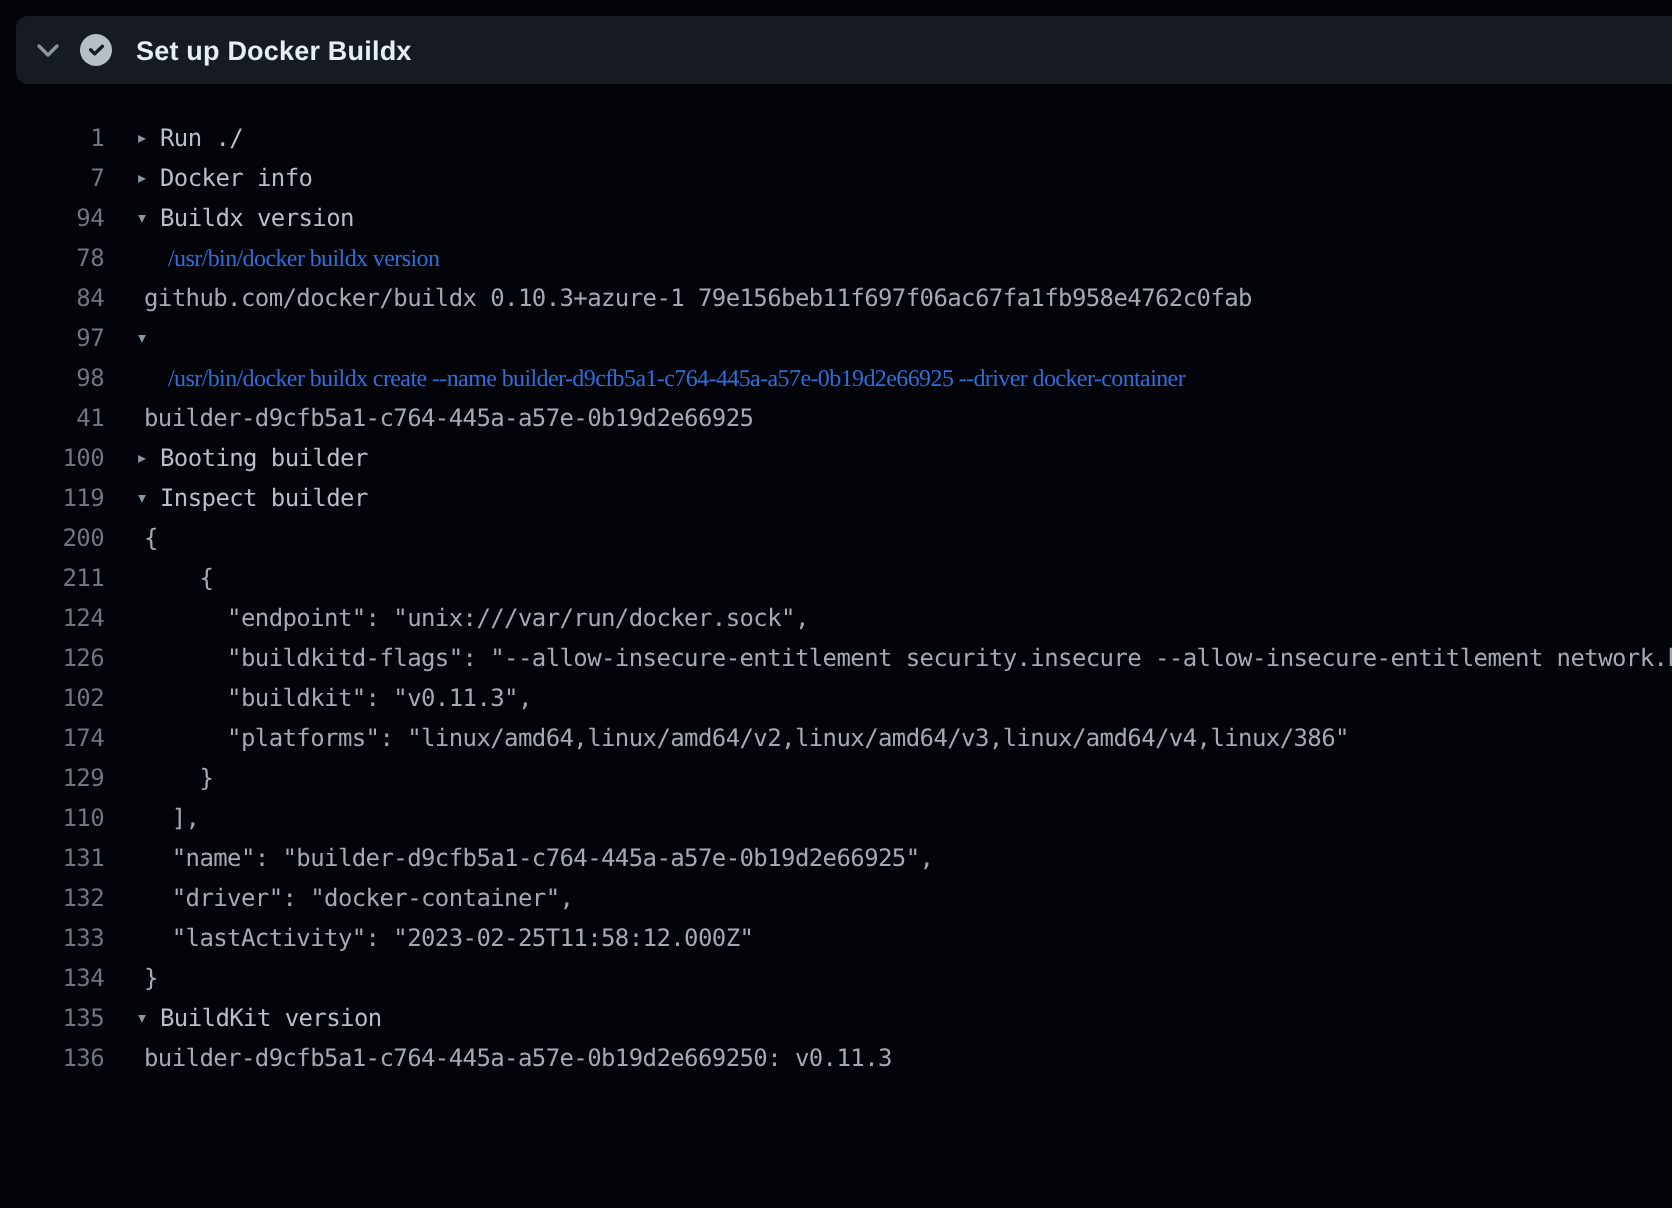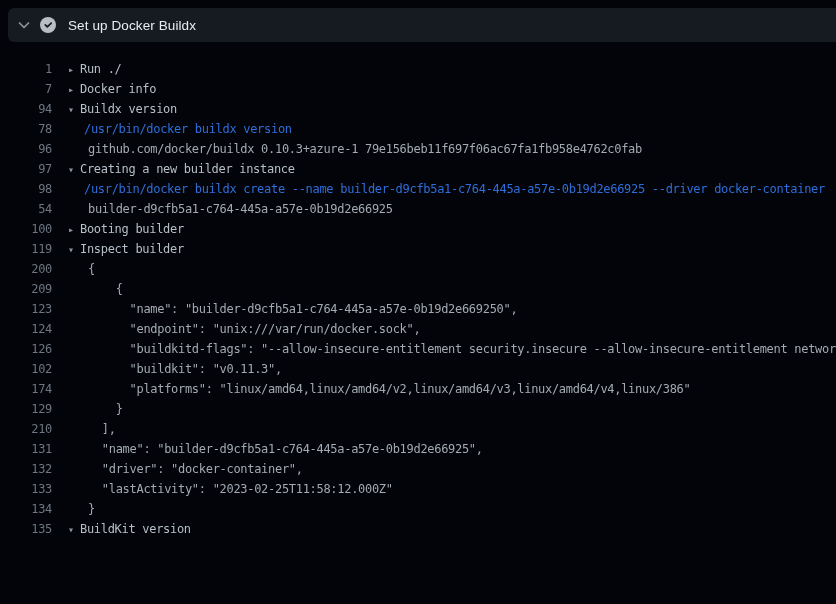--- a/index.html
+++ b/index.html
@@ -40,21 +40,21 @@
   }
   .status-icon {
     width: 16px; height: 16px;
     margin-left: 8px;
     flex: none;
   }
   .step-title {
     margin-left: 12px;
     color: var(--title-fg);
     font-size: 13.5px;
-    font-weight: 400;
+    font-weight: 700;
     letter-spacing: 0.1px;
     white-space: nowrap;
   }
   .log {
     position: absolute;
     top: 59px; left: 0; right: 0;
     font-family: "DejaVu Sans Mono", "Liberation Mono", monospace;
     font-size: 12px;
     letter-spacing: -0.3px;
     overflow: hidden;
@@ -85,23 +85,24 @@
   .arrow {
     display: inline-block;
     width: 12px;
     font-size: 10px;
     color: #8d96a0;
     flex: none;
   }
   .row.command .content {
     padding-left: 32px;
     color: var(--command-fg);
+    font-family: Liberation Serif, serif;
   }
   .row.output .content {
-    padding-left: 36px;
+    padding-left: 20px;
     color: var(--output-fg);
   }
 </style>
 </head>
 <body>
 
 <div class="step-header">
   <span class="chevron-btn">
     <svg width="16" height="16" viewBox="0 0 16 16">
       <path d="M3.5 6l4.5 4.5L12.5 6" fill="none" stroke="#8b949e" stroke-width="1.7" stroke-linecap="round" stroke-linejoin="round"></path>
@@ -131,64 +132,60 @@
     <span class="num">94</span>
     <span class="content"><span class="arrow">▾</span><span>Buildx version</span></span>
   </div>
 
   <div class="row command">
     <span class="num">78</span>
     <span class="content">/usr/bin/docker buildx version</span>
   </div>
 
   <div class="row output">
-    <span class="num">96</span>
+    <span class="num">84</span>
     <span class="content">github.com/docker/buildx 0.10.3+azure-1 79e156beb11f697f06ac67fa1fb958e4762c0fab</span>
   </div>
 
   <div class="row group-expanded">
     <span class="num">97</span>
-    <span class="content"><span class="arrow">▾</span><span>Creating a new builder instance</span></span>
+    <span class="content"><span class="arrow">▾</span></span>
   </div>
 
   <div class="row command">
     <span class="num">98</span>
     <span class="content">/usr/bin/docker buildx create --name builder-d9cfb5a1-c764-445a-a57e-0b19d2e66925 --driver docker-container</span>
   </div>
 
   <div class="row output">
-    <span class="num">54</span>
+    <span class="num">41</span>
     <span class="content">builder-d9cfb5a1-c764-445a-a57e-0b19d2e66925</span>
   </div>
 
   <div class="row group-collapsed">
     <span class="num">100</span>
     <span class="content"><span class="arrow">▸</span><span>Booting builder</span></span>
   </div>
 
   <div class="row group-expanded">
     <span class="num">119</span>
     <span class="content"><span class="arrow">▾</span><span>Inspect builder</span></span>
   </div>
 
   <div class="row output">
     <span class="num">200</span>
     <span class="content">{</span>
   </div>
 
 
   <div class="row output">
-    <span class="num">209</span>
+    <span class="num">211</span>
     <span class="content">    {</span>
   </div>
 
-  <div class="row output">
-    <span class="num">123</span>
-    <span class="content">      "name": "builder-d9cfb5a1-c764-445a-a57e-0b19d2e669250",</span>
-  </div>
 
   <div class="row output">
     <span class="num">124</span>
     <span class="content">      "endpoint": "unix:///var/run/docker.sock",</span>
   </div>
 
 
   <div class="row output">
     <span class="num">126</span>
     <span class="content">      "buildkitd-flags": "--allow-insecure-entitlement security.insecure --allow-insecure-entitlement network.host",</span>
@@ -203,21 +200,21 @@
     <span class="num">174</span>
     <span class="content">      "platforms": "linux/amd64,linux/amd64/v2,linux/amd64/v3,linux/amd64/v4,linux/386"</span>
   </div>
 
   <div class="row output">
     <span class="num">129</span>
     <span class="content">    }</span>
   </div>
 
   <div class="row output">
-    <span class="num">210</span>
+    <span class="num">110</span>
     <span class="content">  ],</span>
   </div>
 
   <div class="row output">
     <span class="num">131</span>
     <span class="content">  "name": "builder-d9cfb5a1-c764-445a-a57e-0b19d2e66925",</span>
   </div>
 
   <div class="row output">
     <span class="num">132</span>
@@ -232,13 +229,17 @@
   <div class="row output">
     <span class="num">134</span>
     <span class="content">}</span>
   </div>
 
   <div class="row group-expanded">
     <span class="num">135</span>
     <span class="content"><span class="arrow">▾</span><span>BuildKit version</span></span>
   </div>
 
+  <div class="row output">
+    <span class="num">136</span>
+    <span class="content">builder-d9cfb5a1-c764-445a-a57e-0b19d2e669250: v0.11.3</span>
+  </div>
 </div>
 
 </body></html>

